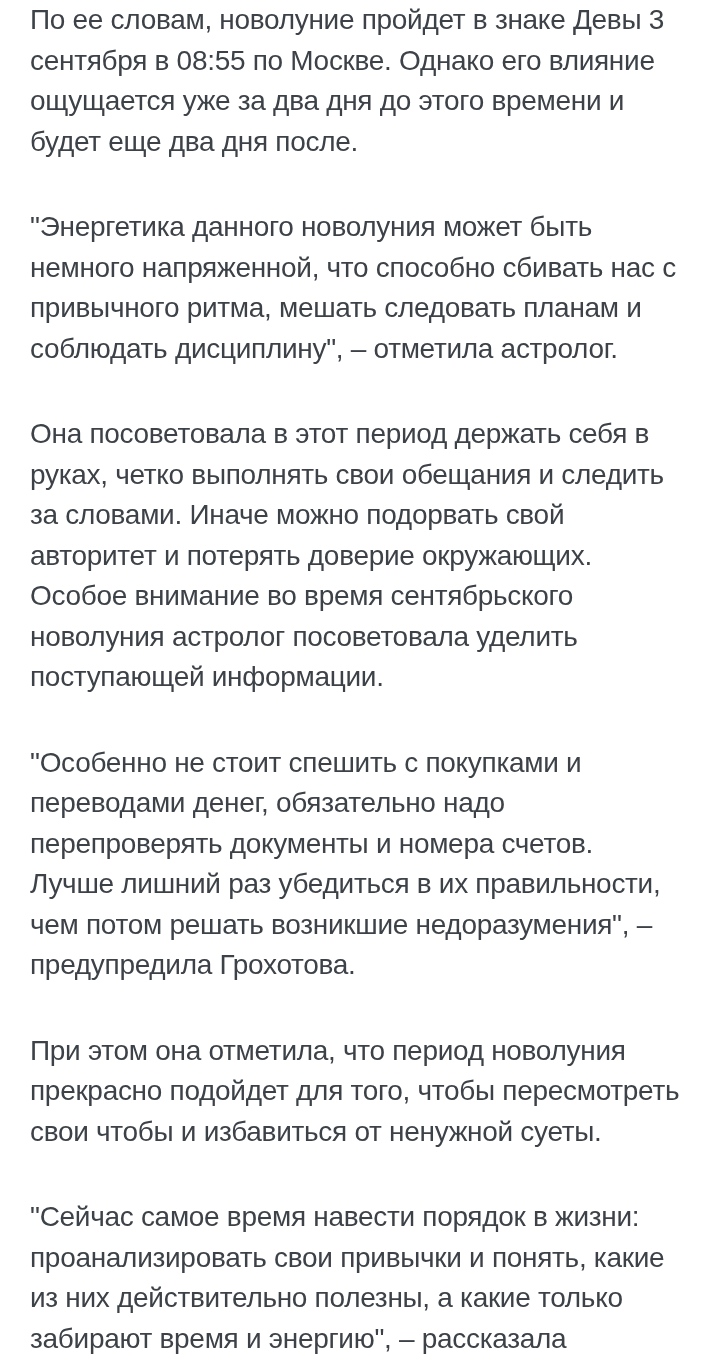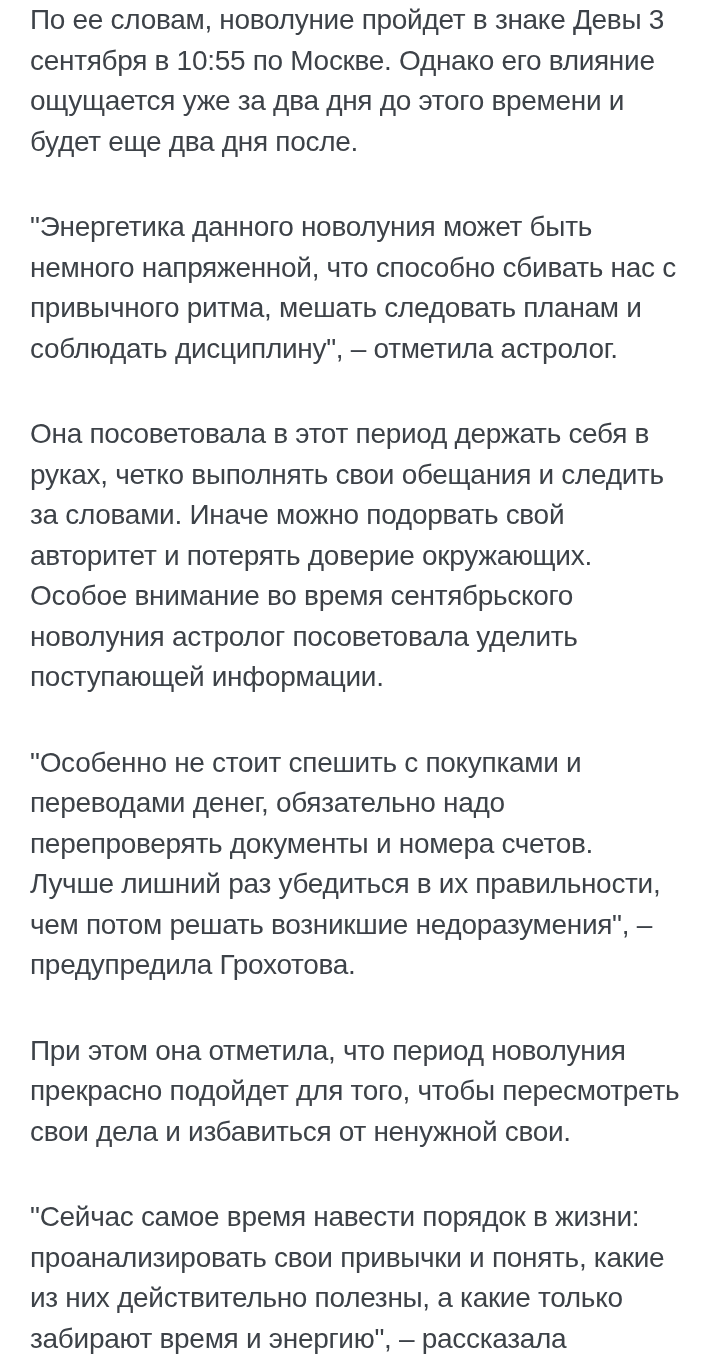--- a/index.html
+++ b/index.html
@@ -29,21 +29,21 @@
   }
   .article-body p:last-child {
     margin-bottom: 0;
   }
 </style>
 </head>
 <body>
 
 <main class="article-body">
   <p>По ее словам, новолуние пройдет в знаке Девы 3
-сентября в 10:55 по Москве. Однако его влияние
+сентября в 08:55 по Москве. Однако его влияние
 ощущается уже за два дня до этого времени и
 будет еще два дня после.</p>
   <p>"Энергетика данного новолуния может быть
 немного напряженной, что способно сбивать нас с
 привычного ритма, мешать следовать планам и
 соблюдать дисциплину", – отметила астролог.</p>
   <p>Она посоветовала в этот период держать себя в
 руках, четко выполнять свои обещания и следить
 за словами. Иначе можно подорвать свой
 авторитет и потерять доверие окружающих.
@@ -51,18 +51,18 @@
 новолуния астролог посоветовала уделить
 поступающей информации.</p>
   <p>"Особенно не стоит спешить с покупками и
 переводами денег, обязательно надо
 перепроверять документы и номера счетов.
 Лучше лишний раз убедиться в их правильности,
 чем потом решать возникшие недоразумения", –
 предупредила Грохотова.</p>
   <p>При этом она отметила, что период новолуния
 прекрасно подойдет для того, чтобы пересмотреть
-свои дела и избавиться от ненужной свои.</p>
+свои чтобы и избавиться от ненужной суеты.</p>
   <p>"Сейчас самое время навести порядок в жизни:
 проанализировать свои привычки и понять, какие
 из них действительно полезны, а какие только
 забирают время и энергию", – рассказала</p>
 </main>
 
 </body></html>

